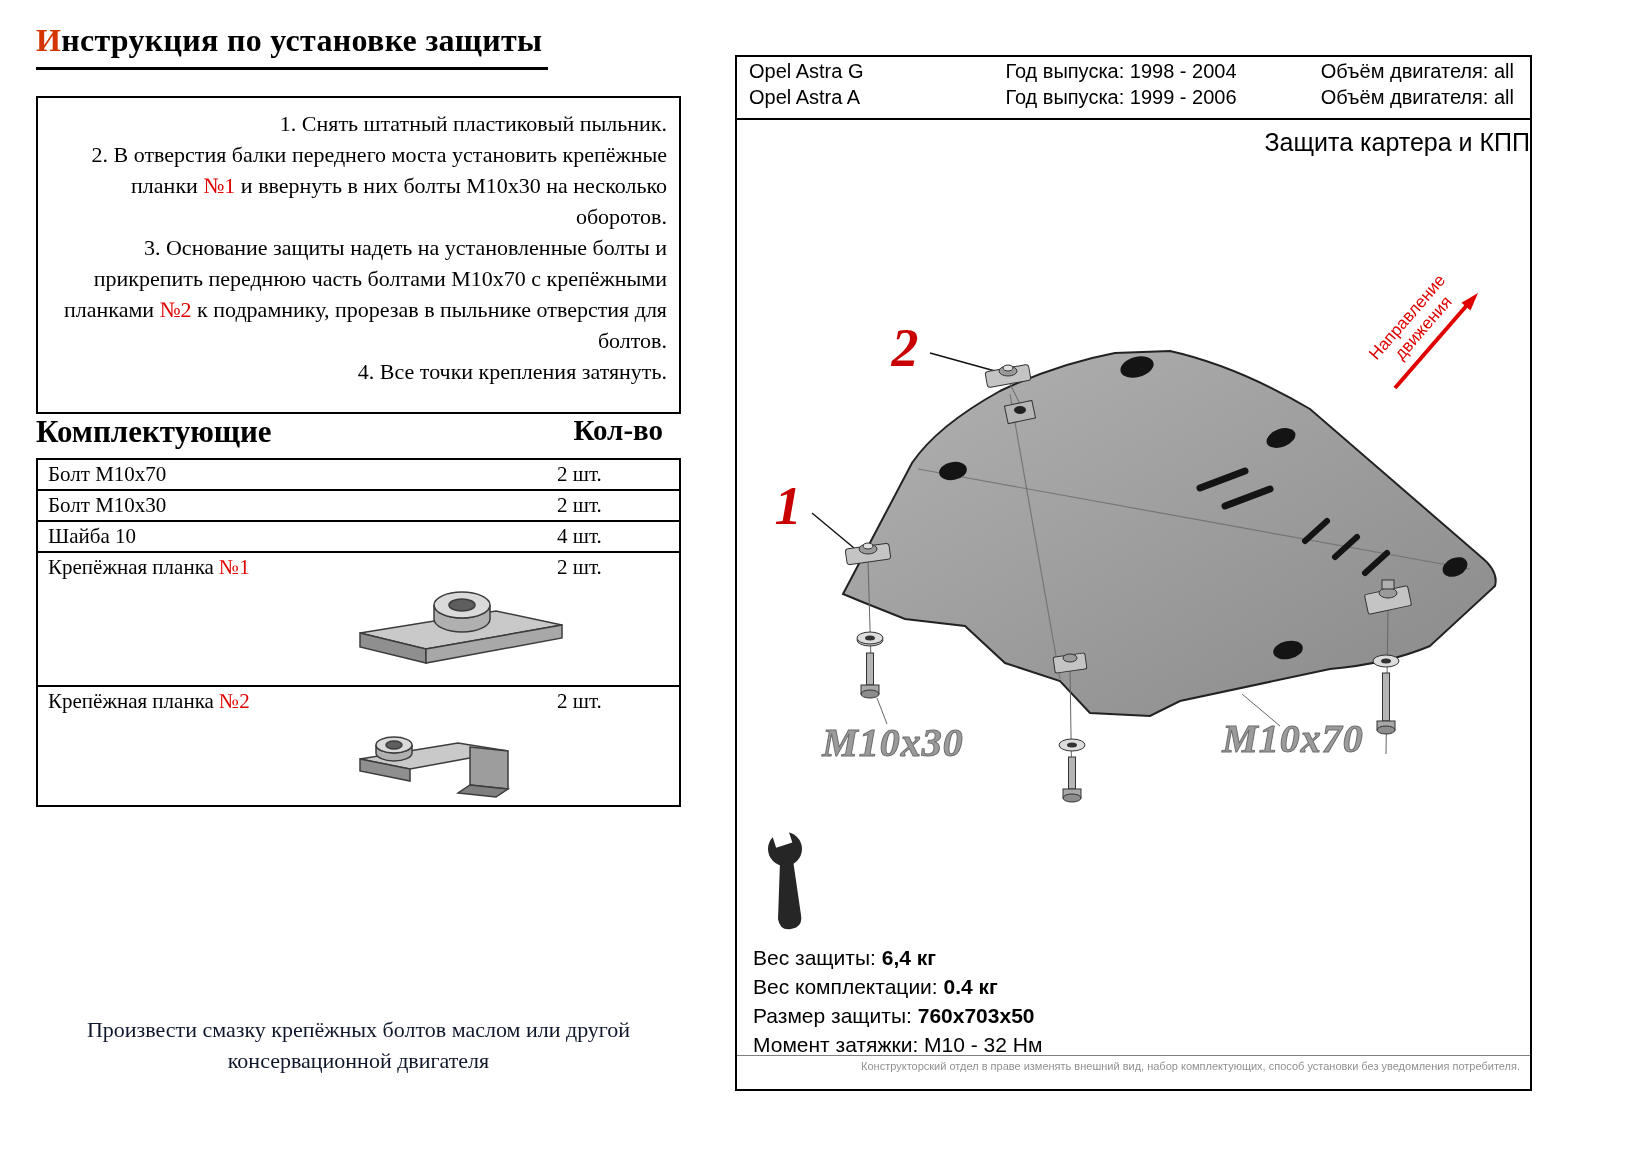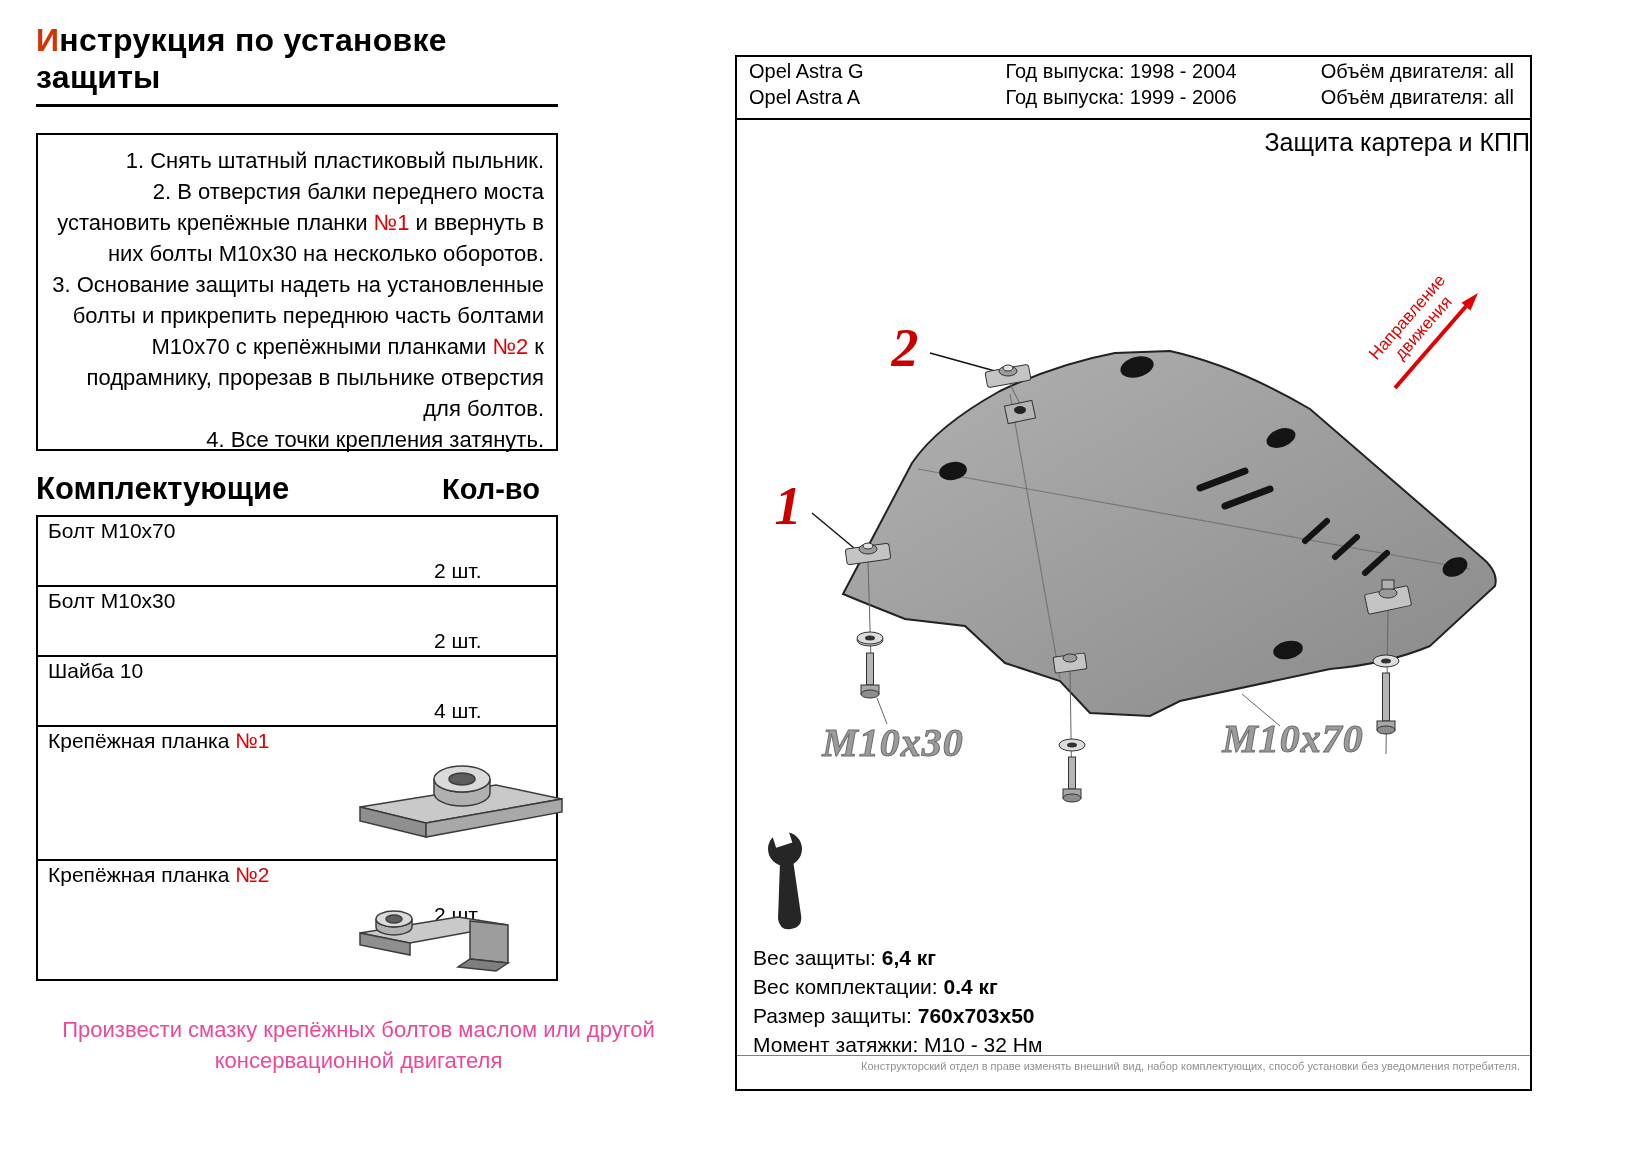--- a/index.html
+++ b/index.html
@@ -1,47 +1,47 @@
 <!DOCTYPE html>
 <html><head>
 <meta charset="utf-8">
 <style>
   * { margin:0; padding:0; box-sizing:border-box; }
   html,body { width:1642px; height:1168px; background:#ffffff; }
   body { font-family:"Liberation Sans", sans-serif; color:#000; position:relative; overflow:hidden; }
 
-  .left-col { position:absolute; left:36px; top:22px; width:522px; }
+  .left-col { position:absolute; left:36px; top:22px; width:645px;font-family:Liberation Serif, serif; }
 
   .main-title { font-size:32px; font-weight:bold; letter-spacing:.3px;
                 padding-bottom:8px; border-bottom:3px solid #000; width:fit-content; padding-right:6px; }
   .title-first { color:#d43400; }
 
   .steps-box { margin-top:26px; border:2px solid #000; padding:10px 12px; height:318px;
                font-size:22px; line-height:31px;text-align:right; }
   .red { color:#e00000; }
 
-  .comp-header { display:flex; justify-content:space-between; align-items:center;
-                 margin-top:20px; margin-bottom:8px; }
+  .comp-header { display:flex; justify-content:space-between; align-items:flex-start;
+                 margin-bottom:8px; }
   .comp-title { font-size:31px; font-weight:bold; }
   .qty-title  { font-size:29px; font-weight:bold; padding-right:18px; }
 
   .comp-table { border:2px solid #000; }
   .comp-row { display:flex; justify-content:space-between; padding:2px 10px;
               font-size:21px; border-bottom:2px solid #000; }
   .comp-row:last-child { border-bottom:none; }
-  .qty-cell { width:112px; text-align:left;margin-top:40px; }
+  .qty-cell { width:112px; text-align:left; }
   .comp-row.tall { display:block; position:relative; }
   .comp-row.tall .row-head { display:flex; justify-content:space-between; }
   .row-p1 { height:134px; }
   .row-p2 { height:118px; }
   .part-img { position:absolute; left:308px; top:28px; }
   .row-p2 .part-img { top:14px; }
 
   .oil-note { position:absolute; left:0; top:992px; width:645px; text-align:center;
-              color:#ec4899; font-size:22px; line-height:31px; }
+              color:#0f172a; font-size:22px; line-height:31px; }
 
   .right-panel { position:absolute; left:735px; top:55px; width:797px; height:1036px;
                  border:2px solid #000; }
   .panel-code { text-align:center; font-size:43px; font-weight:bold; margin-top:2px; letter-spacing:.5px; }
   .vehicle-row { display:flex; font-size:20px; margin-top:3px;align-items:center; }
   .vehicle-model  { width:225px; padding-left:12px; }
   .vehicle-years  { flex:1; text-align:center; }
   .vehicle-engine { width:250px; text-align:right; padding-right:16px; }
   .panel-divider { border-top:2px solid #000; margin-top:9px; }
   .diagram-title { text-align:right; font-size:25px; margin-top:8px; }

